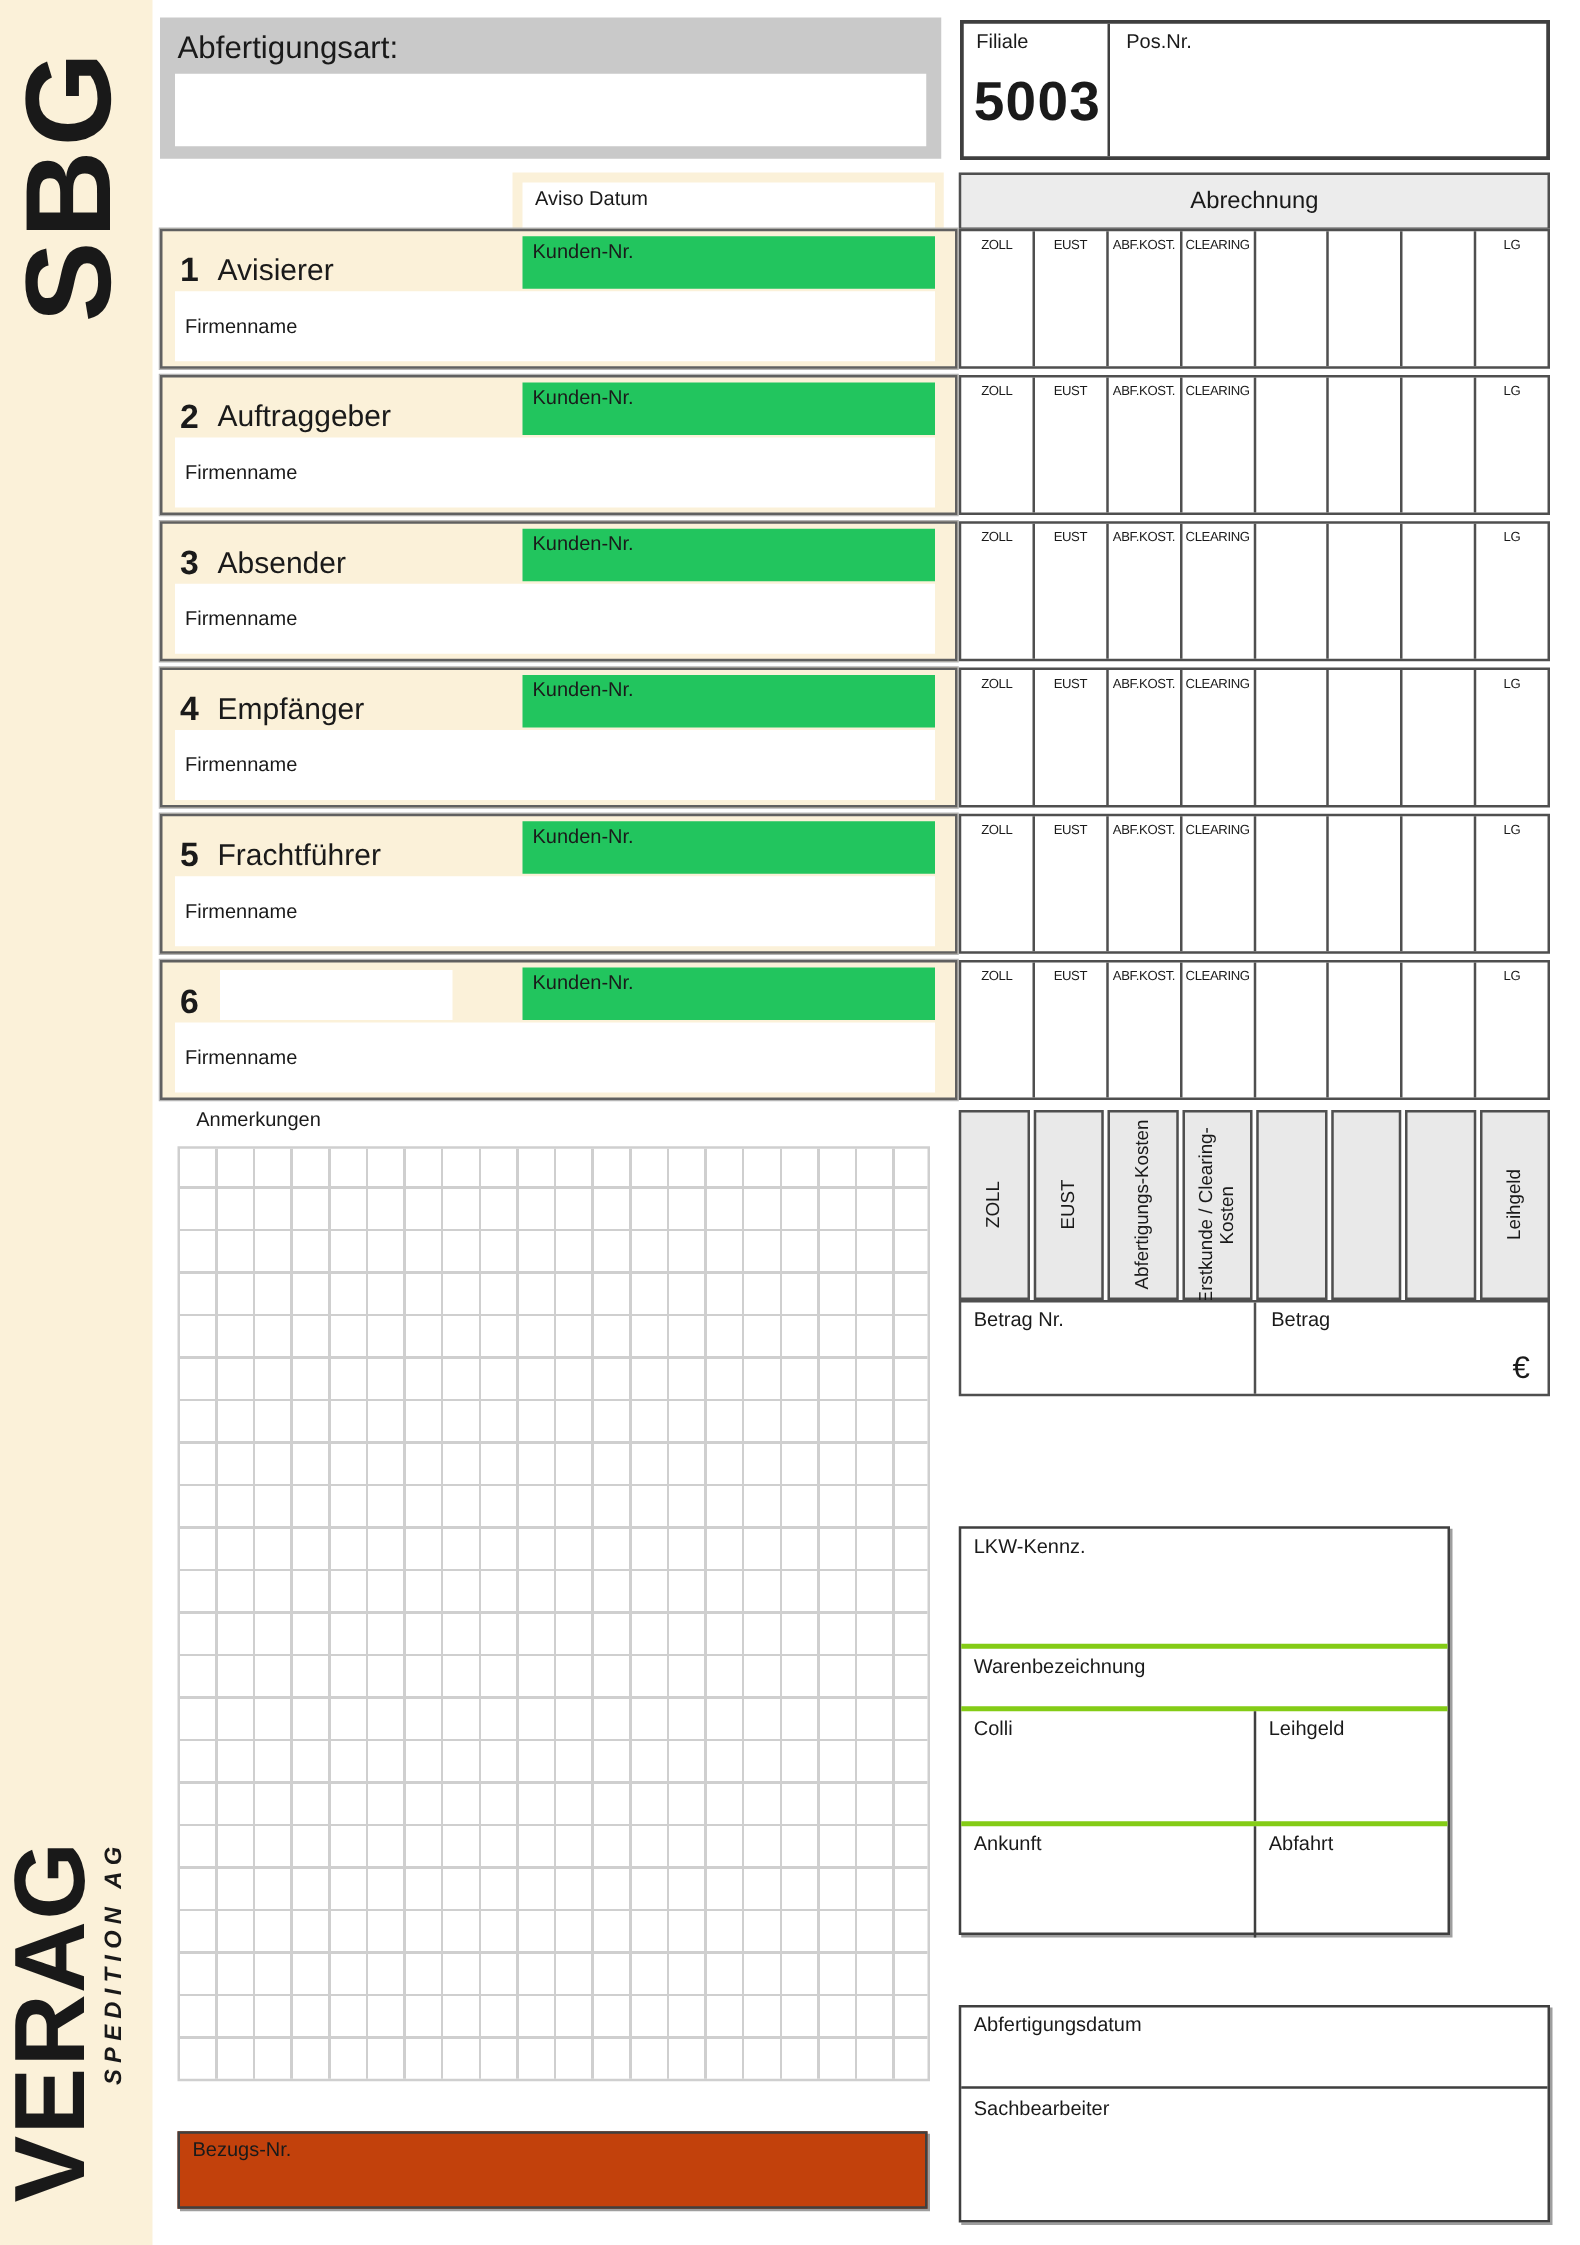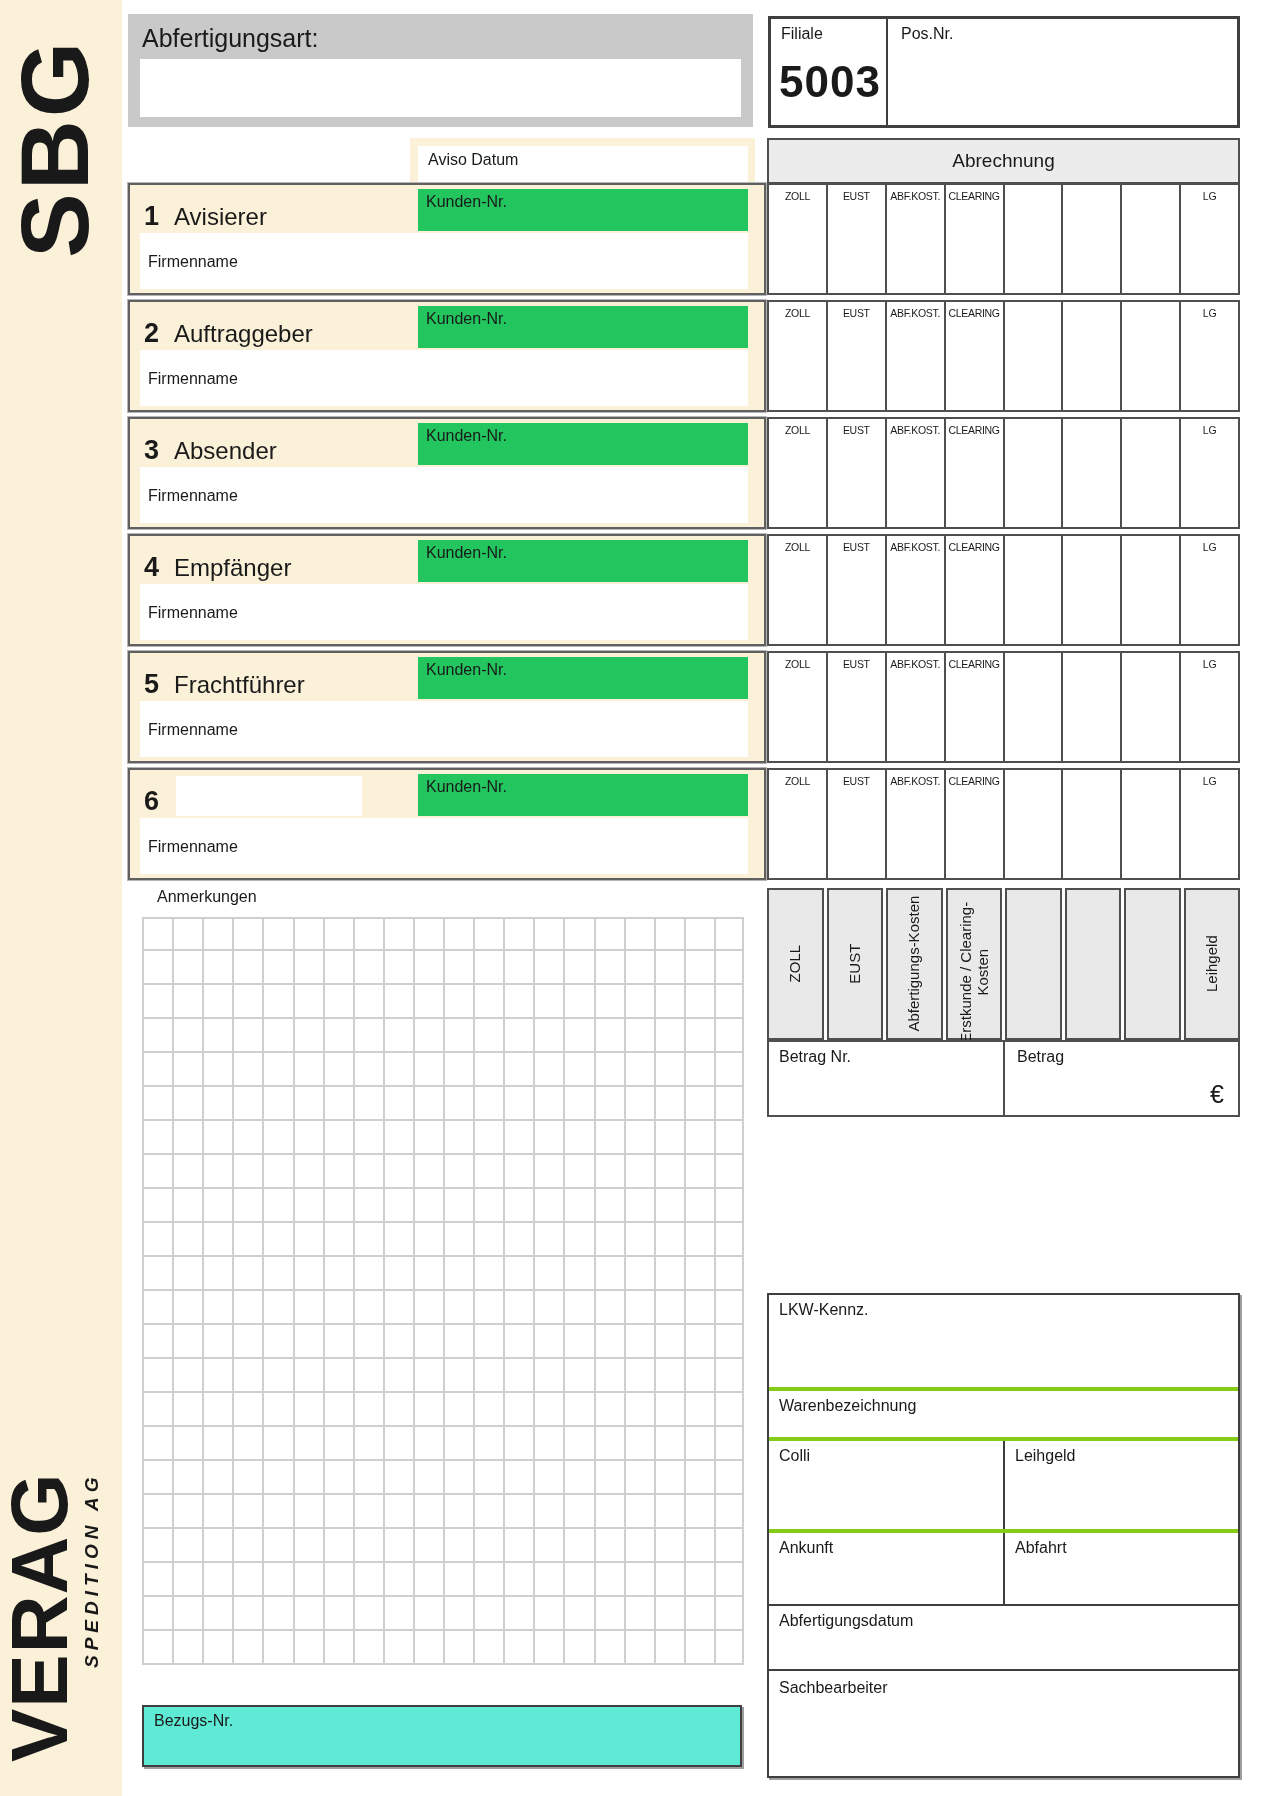--- a/index.html
+++ b/index.html
@@ -67,26 +67,26 @@
 
   
   .anm-label{position:absolute;left:157px;top:888px;font-size:16px;}
   .anm-grid{position:absolute;left:142px;top:917px;width:602px;height:748px;box-sizing:border-box;
             border:2px solid #cfcfcf;
             background-image:
               repeating-linear-gradient(90deg, transparent, transparent 28.1px, #cfcfcf 28.1px, #cfcfcf 30.1px),
               repeating-linear-gradient(0deg, transparent, transparent 32px, #cfcfcf 32px, #cfcfcf 34px);}
 
   
-  .bezug-box{position:absolute;left:142px;top:1705px;width:600px;height:62px;background:#5eead4;
+  .bezug-box{position:absolute;left:142px;top:1705px;width:600px;height:62px;background:#c2410c;
              border:2px solid #3f3f3f;box-sizing:border-box;box-shadow:2px 2px 0 0 #9e9e9e;}
   .bezug-label{position:absolute;left:10px;top:5px;font-size:16px;}
 
   
-  .ship-box{position:absolute;left:767px;top:1293px;width:473px;height:327px;background:#fff;
+  .ship-box{position:absolute;left:767px;top:1221px;width:393px;height:327px;background:#fff;
             border:2px solid #3f3f3f;box-sizing:border-box;box-shadow:2px 2px 0 0 #9e9e9e;}
   .ship-row{position:absolute;left:0;width:100%;box-sizing:border-box;border-top:4px solid #84cc16;}
   .ship-label{position:absolute;left:10px;top:6px;font-size:16px;}
   .half-div{position:absolute;left:234px;top:0;bottom:0;width:2px;background:#3f3f3f;}
   .half-label{position:absolute;left:246px;top:6px;font-size:16px;}
 
   .proc-box{position:absolute;left:767px;top:1604px;width:473px;height:174px;background:#fff;
             border:2px solid #3f3f3f;box-sizing:border-box;box-shadow:2px 2px 0 0 #9e9e9e;}
   .proc-div{position:absolute;left:0;top:63px;width:100%;height:2px;background:#3f3f3f;}
   .proc-label-1{position:absolute;left:10px;top:6px;font-size:16px;}

